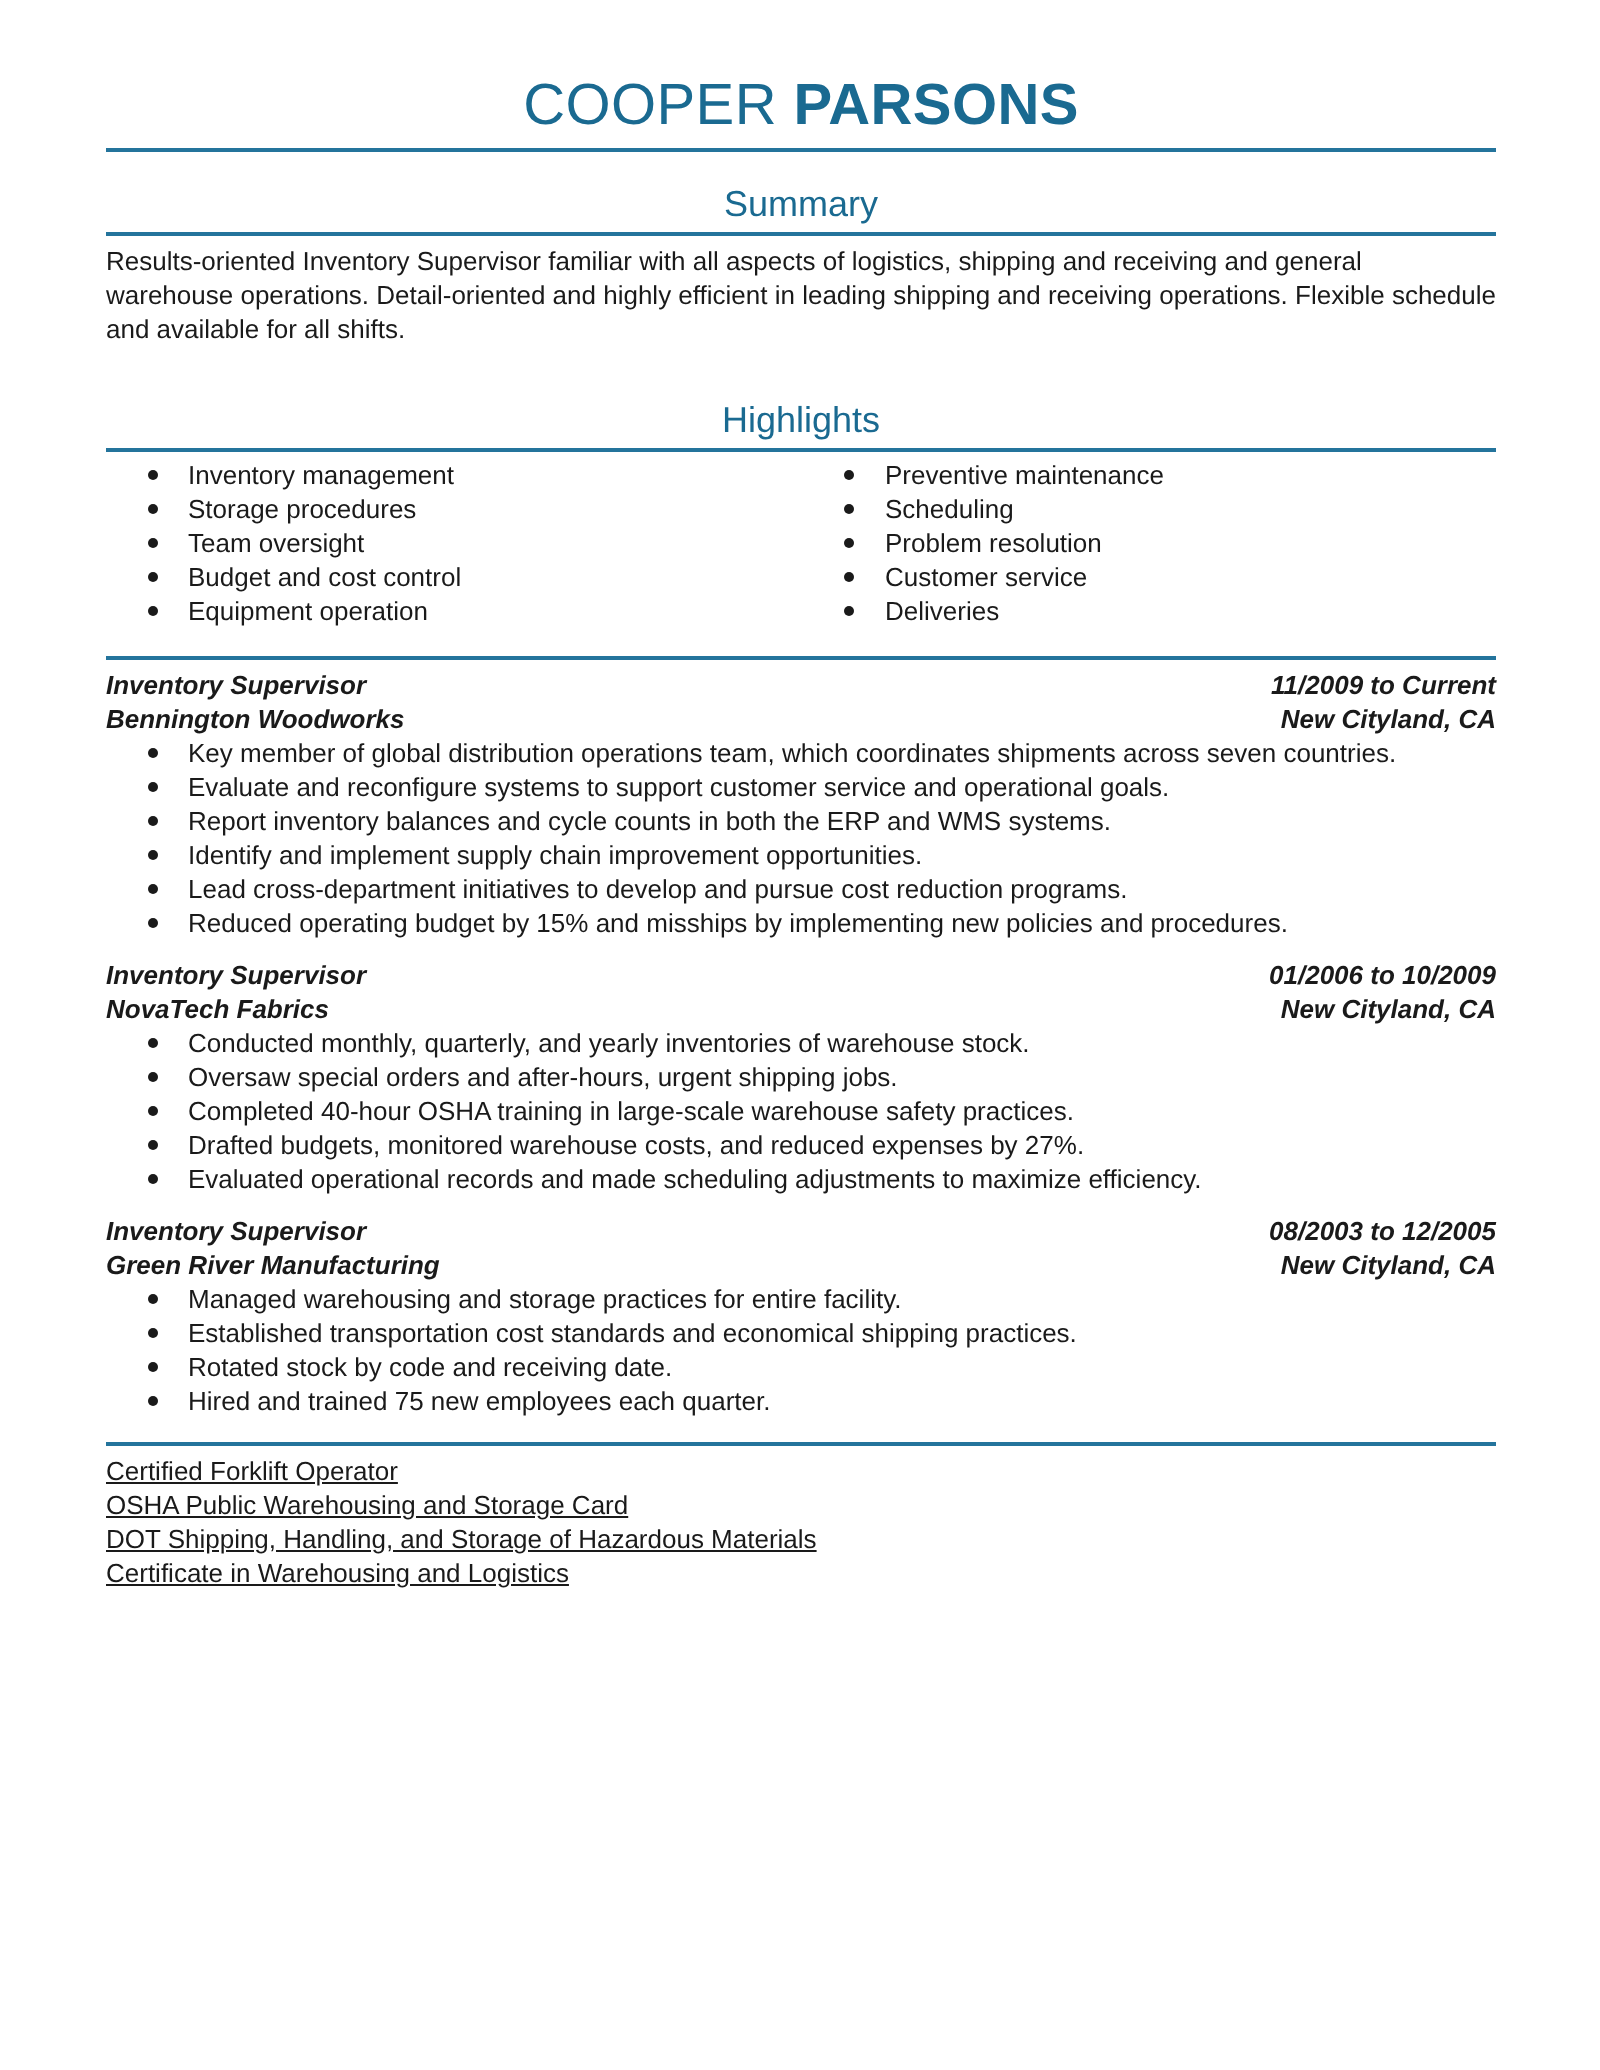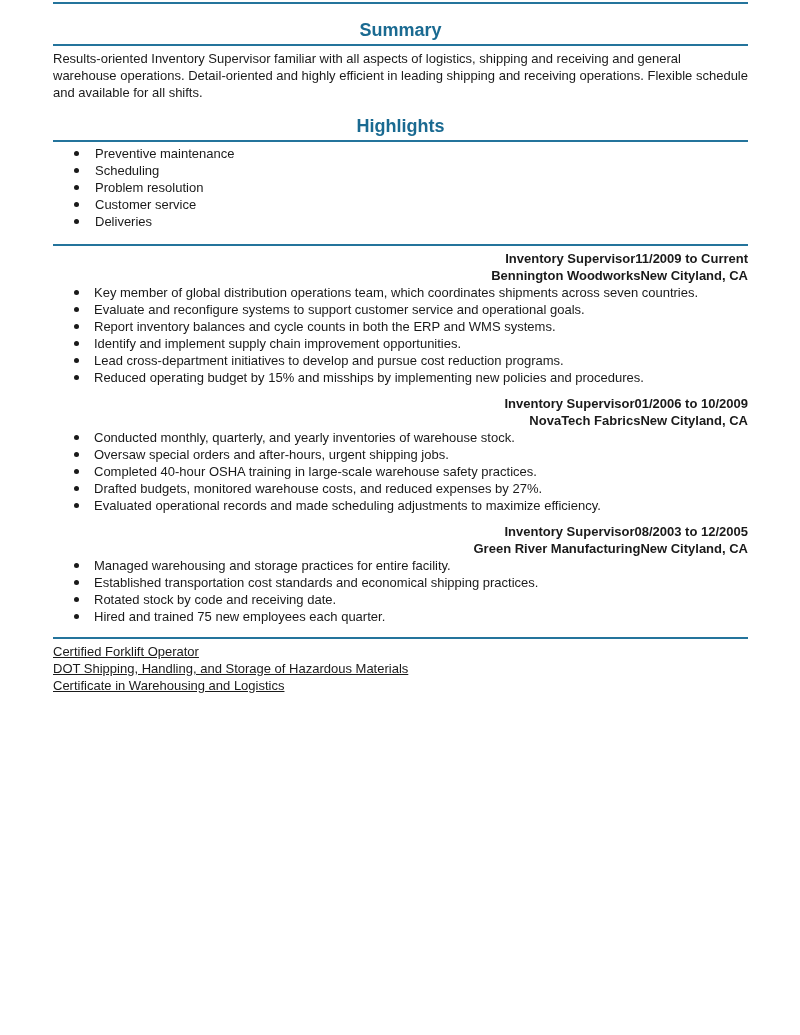--- a/index.html
+++ b/index.html
@@ -33,21 +33,21 @@
     }
     .contact {
       text-align: center;
       font-size: 12.5px;
       margin-top: 6px;
       line-height: 16px;
     }
     .section-title {
       text-align: center;
       color: #1a6a91;
-      font-weight: bold;
+      font-weight: normal;
       font-size: 18px;
       line-height: 22px;
       margin-bottom: 3px;
     }
     .summary-text {
       font-size: 13px;
       line-height: 17px;
       margin-top: 4px;
     }
     .hl-grid {
@@ -69,49 +69,63 @@
       top: 6px;
       width: 5px;
       height: 5px;
       border-radius: 50%;
       background: #1a1a1a;
     }
     .hl-col.right ul.bullets li { padding-left: 42px; }
     .hl-col.right ul.bullets li::before { left: 21px; }
     .job-row {
       display: flex;
-      justify-content: flex-end;
+      justify-content: space-between;
       font-weight: bold;
       font-size: 13px;
       line-height: 17px;
+      font-style: italic;
     }
     .job { margin-top: 0; }
     .cert-item {
       font-size: 13px;
       line-height: 17px;
       text-decoration: underline;
     }
   </style>
 </head>
 <body>
 
 <div class="page">
 
+  <div class="name">
+    <span>COOPER</span>
+    <span class="last">PARSONS</span>
+  </div>
   <div class="rule" style="margin-top:2px;"></div>
 
   <section style="margin-top:15px;">
     <div class="section-title">Summary</div>
     <div class="rule"></div>
     <p class="summary-text">Results-oriented Inventory Supervisor familiar with all aspects of logistics, shipping and receiving and general warehouse operations. Detail-oriented and highly efficient in leading shipping and receiving operations. Flexible schedule and available for all shifts.</p>
   </section>
 
-  <section style="margin-top:14px;">
+  <section style="margin-top:26px;">
     <div class="section-title">Highlights</div>
     <div class="rule"></div>
     <div class="hl-grid">
+      <div class="hl-col left">
+        <ul class="bullets">
+          <li>Inventory management</li>
+          <li>Storage procedures</li>
+          <li>Team oversight</li>
+          <li>Budget and cost control</li>
+          <li>Equipment operation</li>
+        </ul>
+      </div>
       <div class="hl-col right">
         <ul class="bullets">
           <li>Preventive maintenance</li>
           <li>Scheduling</li>
           <li>Problem resolution</li>
           <li>Customer service</li>
           <li>Deliveries</li>
         </ul>
       </div>
     </div>
@@ -172,18 +186,19 @@
         <li>Rotated stock by code and receiving date.</li>
         <li>Hired and trained 75 new employees each quarter.</li>
       </ul>
     </div>
   </section>
 
   <section style="margin-top:12px;">
     <div class="rule" style="margin-bottom:4px;"></div>
     <div>
       <div class="cert-item">Certified Forklift Operator</div>
+      <div class="cert-item">OSHA Public Warehousing and Storage Card</div>
       <div class="cert-item">DOT Shipping, Handling, and Storage of Hazardous Materials</div>
       <div class="cert-item">Certificate in Warehousing and Logistics</div>
     </div>
   </section>
 
 </div>
 
 </body></html>

